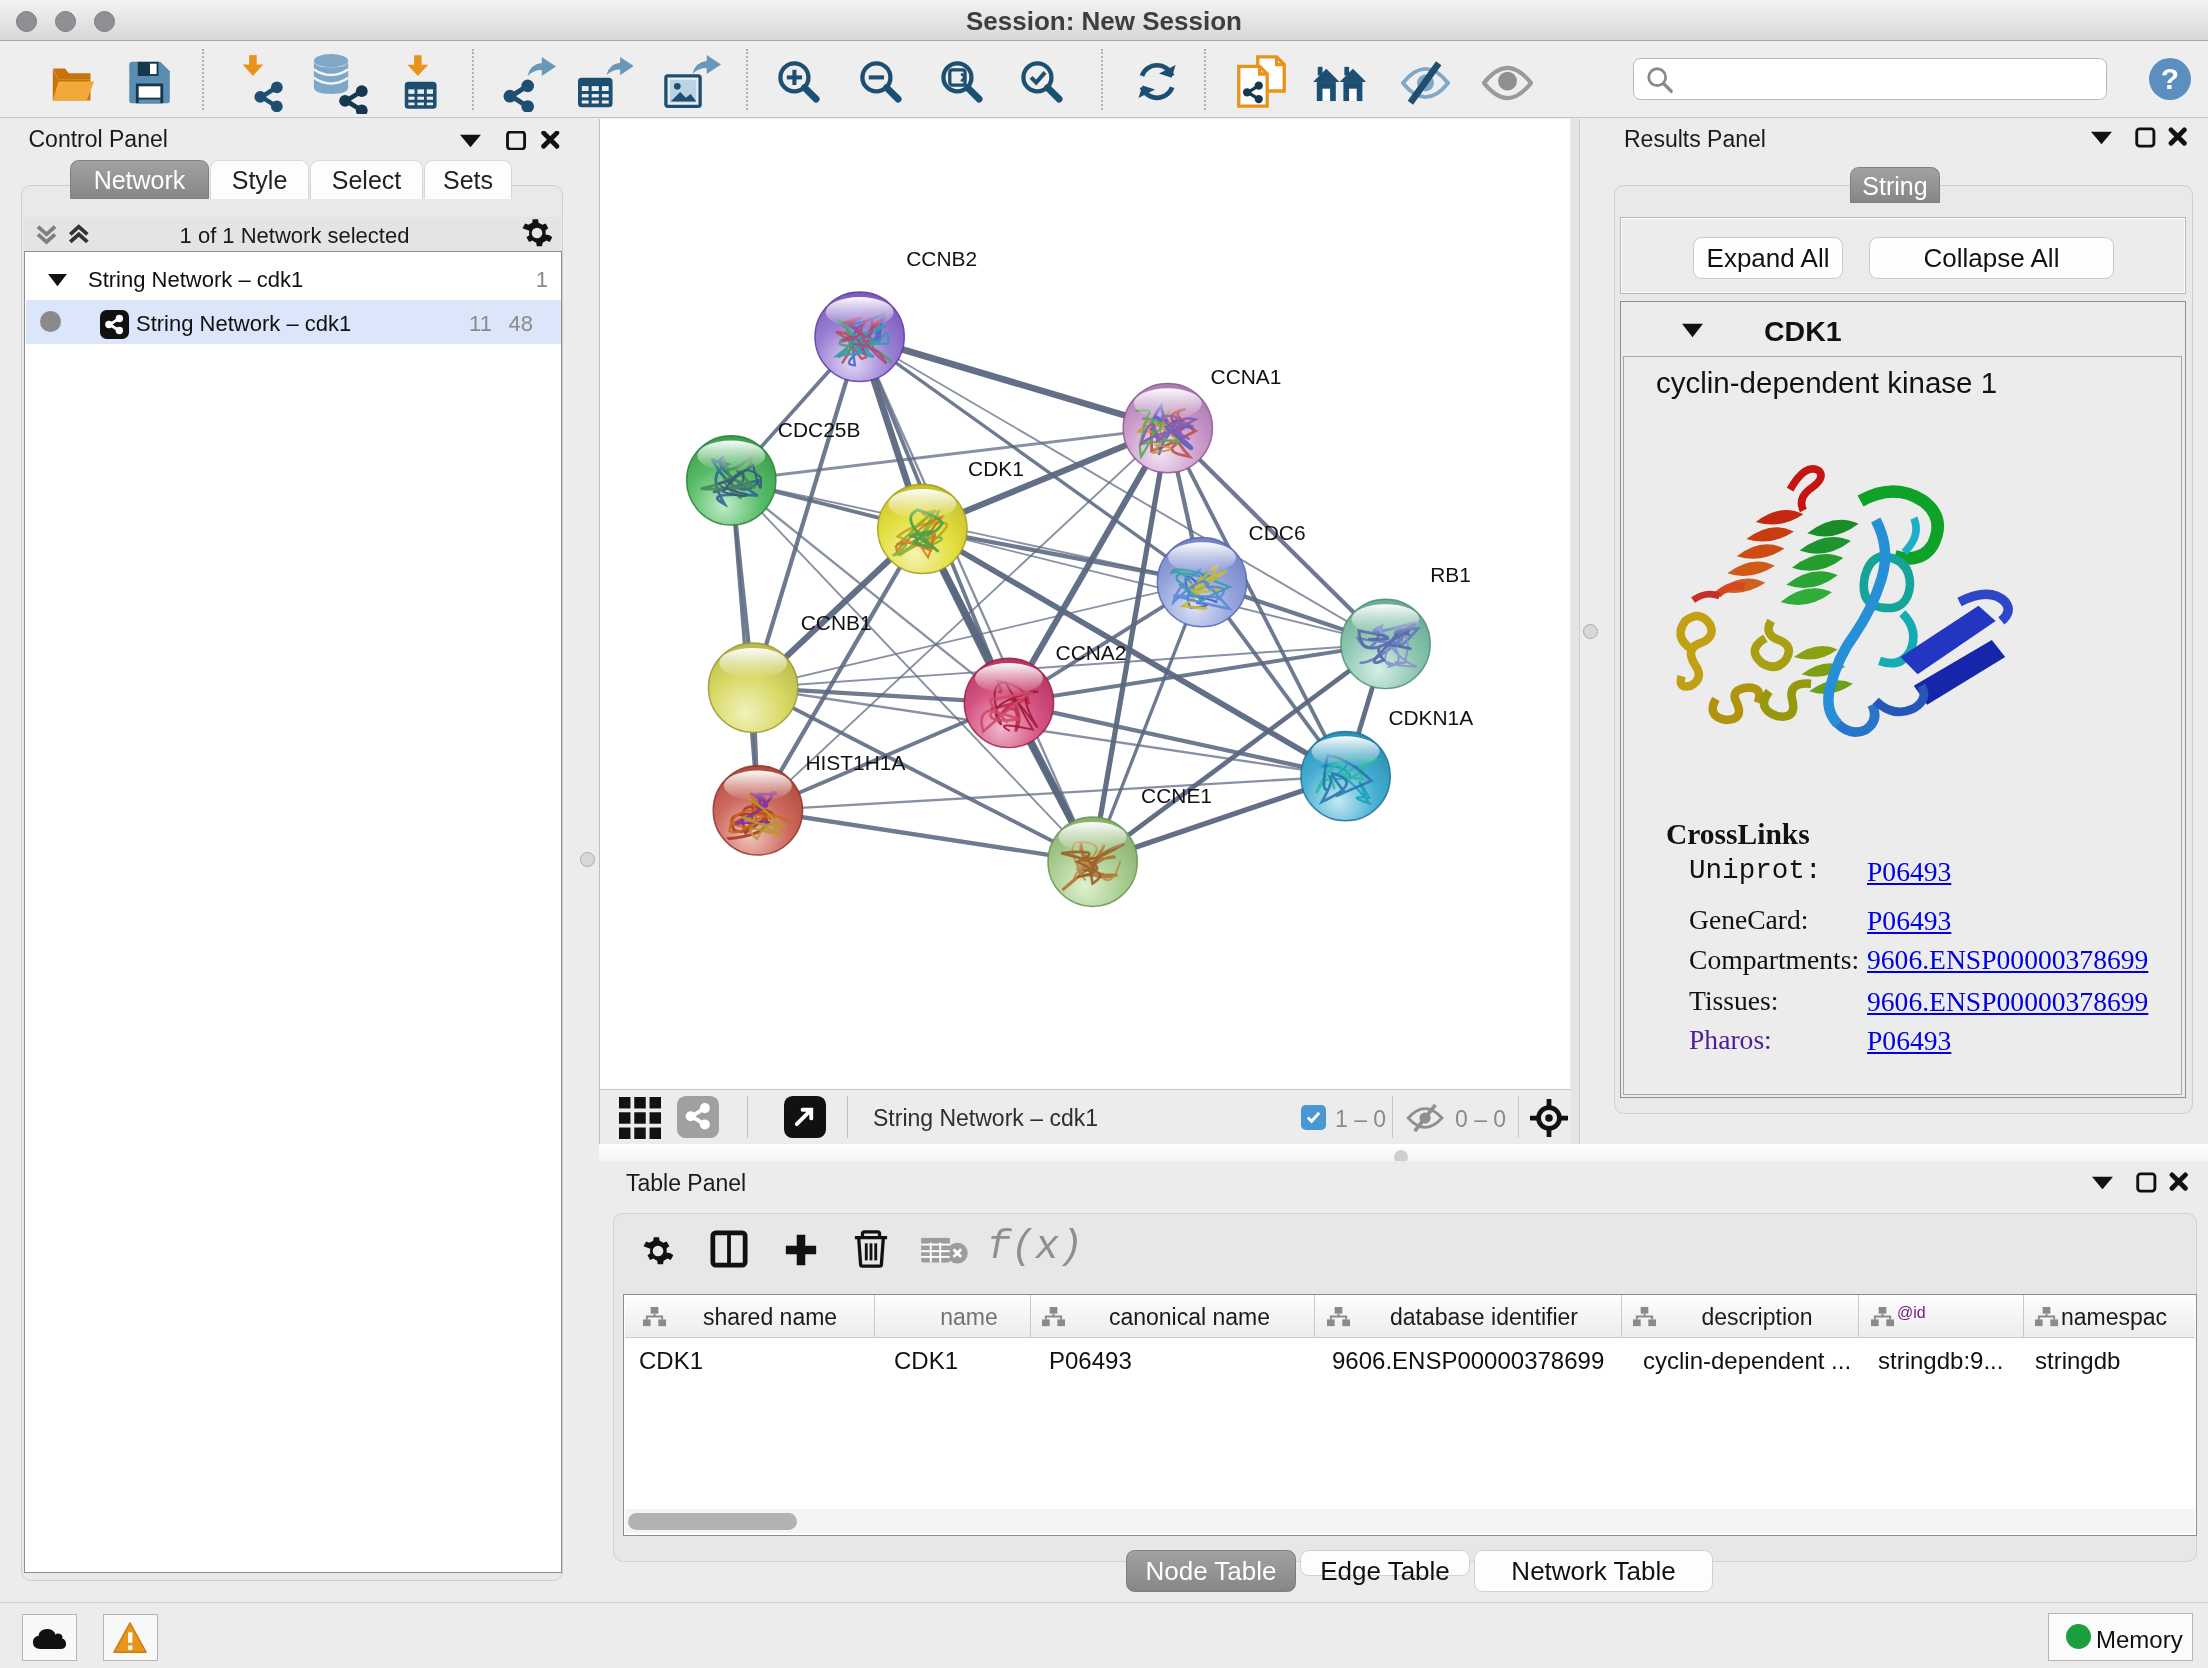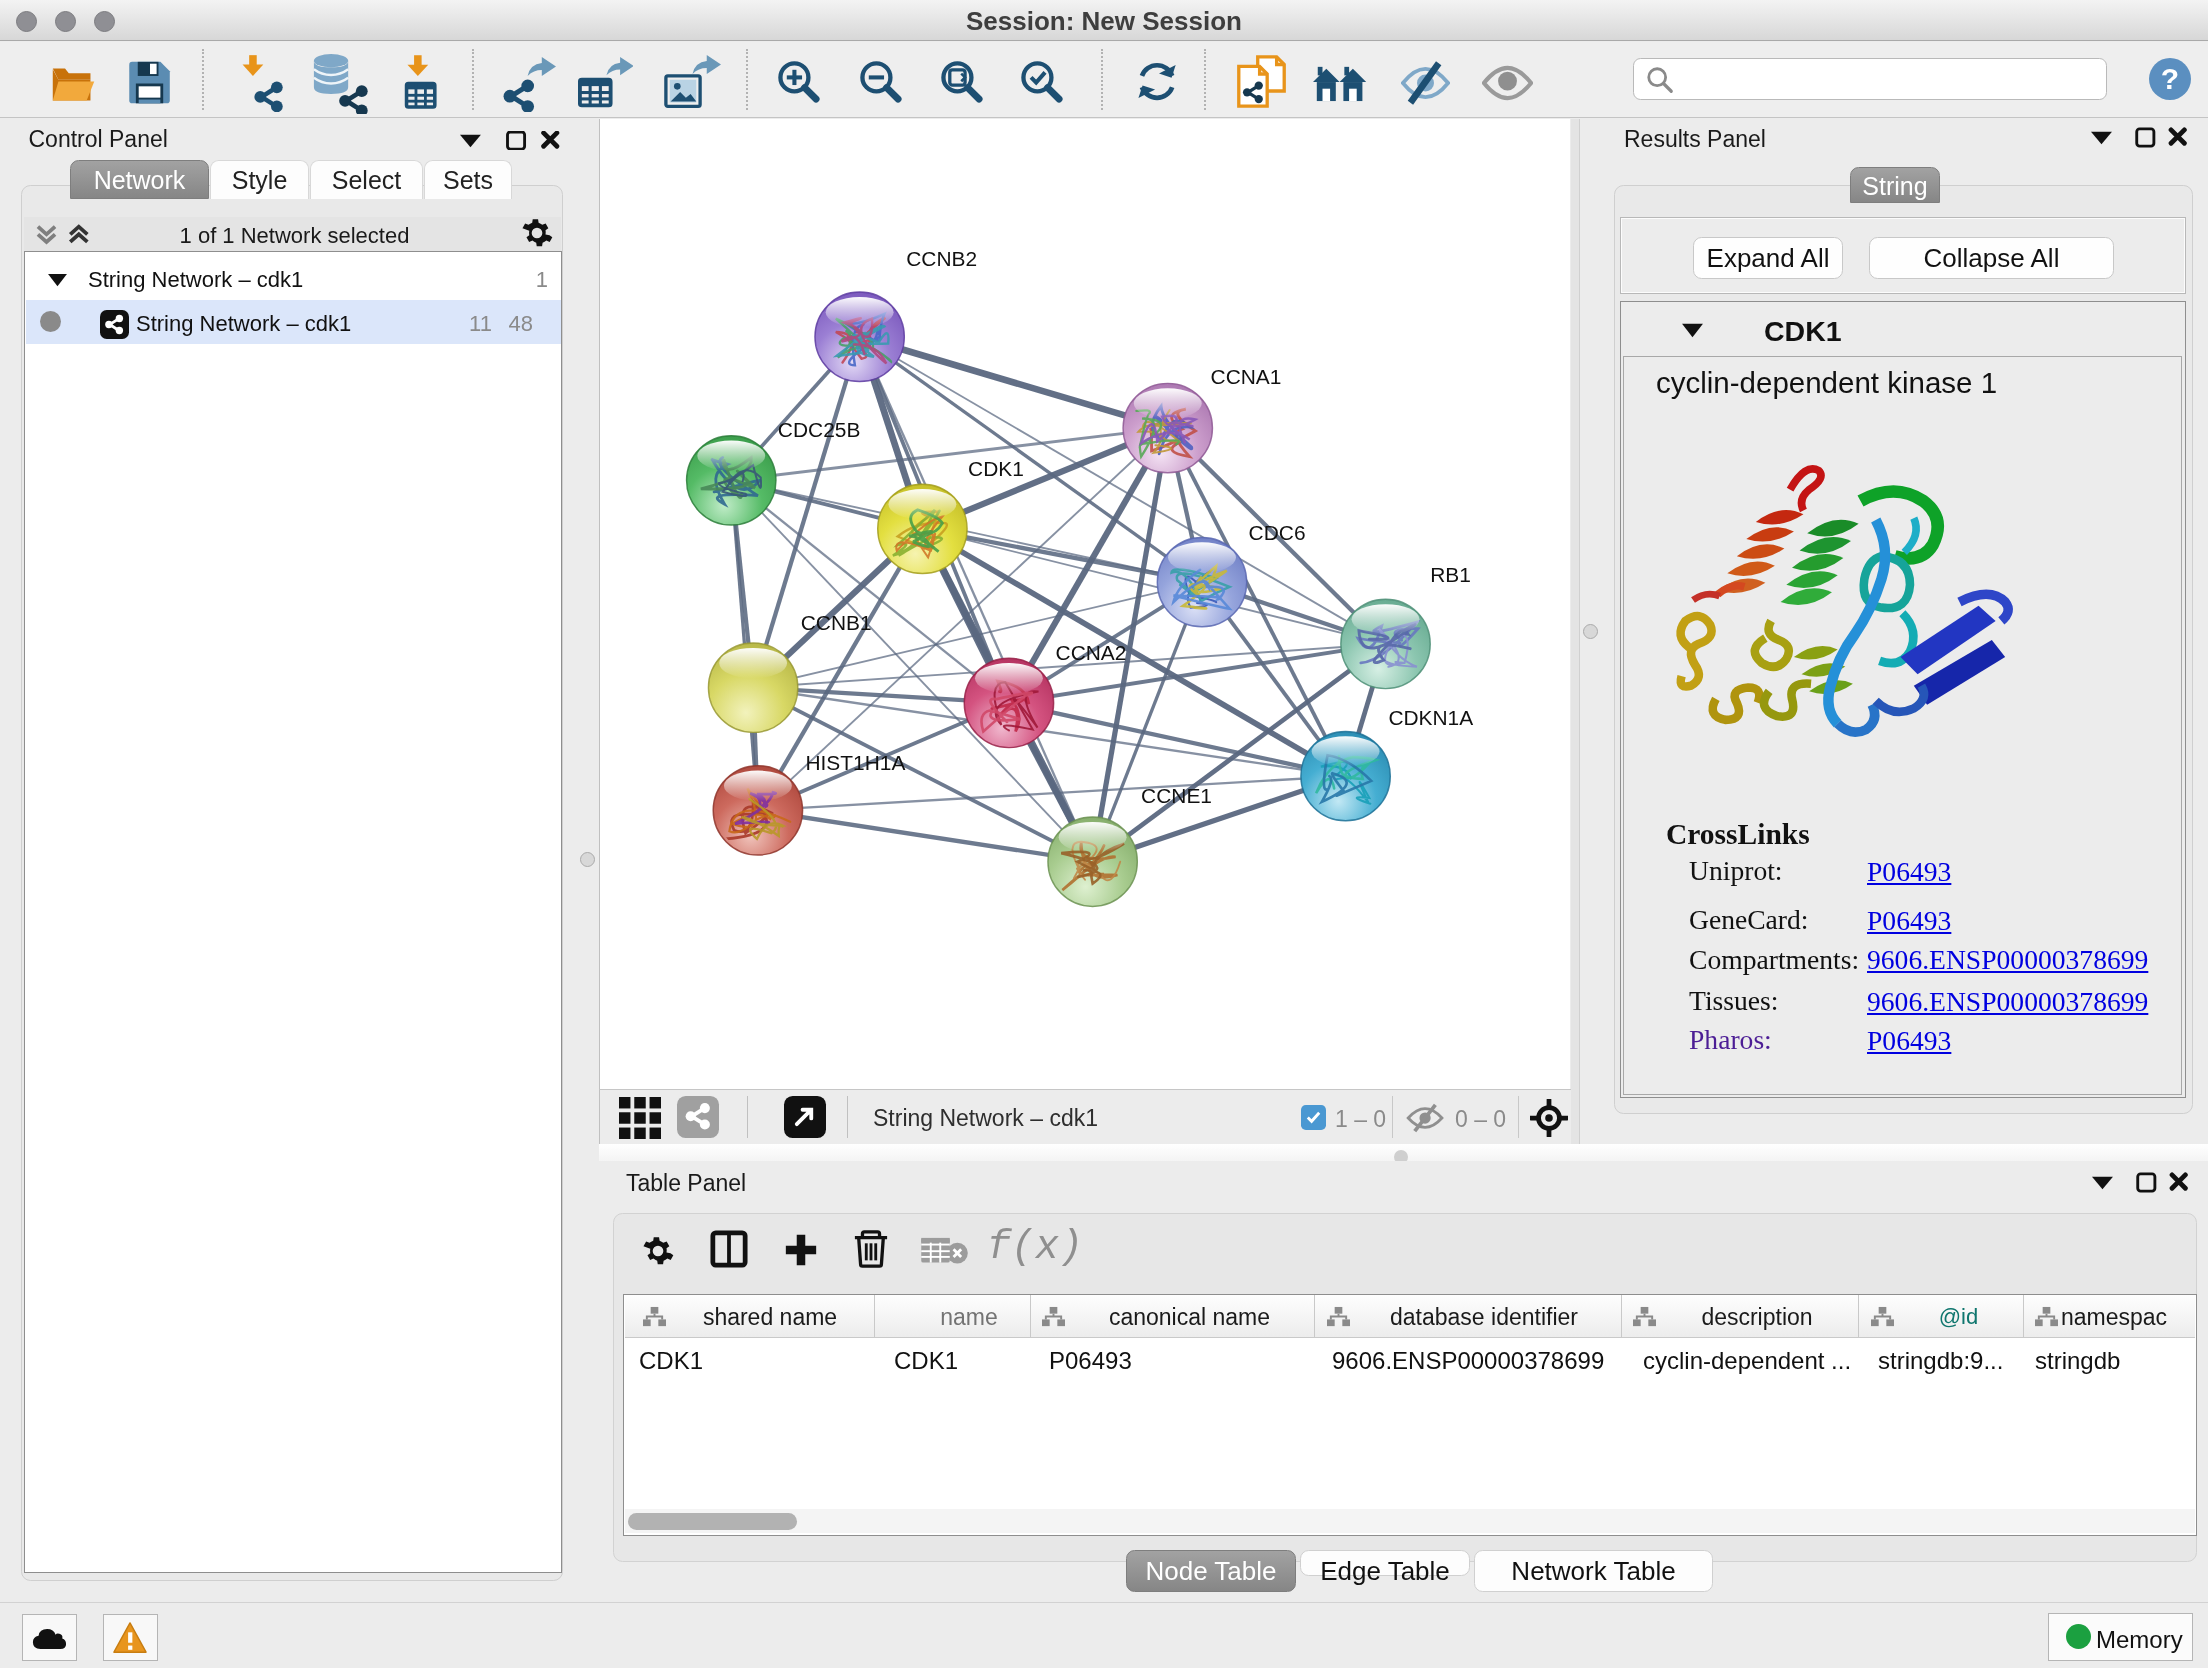--- a/index.html
+++ b/index.html
@@ -643,21 +643,21 @@
     <path d="M240 160 Q258 178 248 200 Q238 218 216 210" fill="none" stroke="#14acb4" stroke-width="9"></path>
     <path d="M212 62 Q228 92 218 124 Q208 156 190 182 Q172 206 164 238 Q158 262 172 276" fill="none" stroke="#2590d8" stroke-width="11"></path>
     <path d="M172 276 Q186 290 202 282 Q216 272 208 256" fill="none" stroke="#2874c8" stroke-width="10"></path>
     <path d="M238 206 L320 152 L338 168 L256 224 Z" fill="#2236c2"></path>
     <path d="M252 236 L334 188 L348 206 L266 256 Z" fill="#1626aa"></path>
     <path d="M300 148 Q332 132 348 148 Q356 158 344 168" fill="none" stroke="#2e46c8" stroke-width="10"></path>
     <path d="M212 252 Q230 270 252 260 Q268 250 260 236" fill="none" stroke="#2656b8" stroke-width="9"></path>
     <path d="M242 96 Q260 78 252 60" fill="none" stroke="#1eaec8" stroke-width="8"></path>
   </svg>
 <div class="txt" style="left:1666px;top:818px;font-size:29.5px;font-weight:bold;color:#111;font-family:'Liberation Serif',serif">CrossLinks</div>
-<div class="txt" style="left:1689px;top:855px;font-size:27.6px;color:#111;font-family:Liberation Serif, serif">Uniprot:</div>
+<div class="txt" style="left:1689px;top:855px;font-size:27.6px;color:#111;font-family:Liberation Mono, monospace">Uniprot:</div>
 <div class="txt" style="left:1867px;top:856px;font-size:27.6px;color:#0000e0;text-decoration:underline;font-family:'Liberation Serif',serif">P06493</div>
 <div class="txt" style="left:1689px;top:904px;font-size:27.6px;color:#111;font-family:'Liberation Serif',serif">GeneCard:</div>
 <div class="txt" style="left:1867px;top:905px;font-size:27.6px;color:#0000e0;text-decoration:underline;font-family:'Liberation Serif',serif">P06493</div>
 <div class="txt" style="left:1689px;top:944px;font-size:27.6px;color:#111;font-family:'Liberation Serif',serif">Compartments:</div>
 <div class="txt" style="left:1867px;top:944px;font-size:27.6px;color:#0000e0;text-decoration:underline;font-family:'Liberation Serif',serif">9606.ENSP00000378699</div>
 <div class="txt" style="left:1689px;top:985px;font-size:27.6px;color:#111;font-family:'Liberation Serif',serif">Tissues:</div>
 <div class="txt" style="left:1867px;top:986px;font-size:27.6px;color:#0000e0;text-decoration:underline;font-family:'Liberation Serif',serif">9606.ENSP00000378699</div>
 <div class="txt" style="left:1689px;top:1024px;font-size:27.6px;color:#4c1d95;font-family:'Liberation Serif',serif">Pharos:</div>
 <div class="txt" style="left:1867px;top:1025px;font-size:27.6px;color:#0000e0;text-decoration:underline;font-family:'Liberation Serif',serif">P06493</div>
 <div class="abs" style="left:599px;top:1144px;width:1609px;height:17px;background:linear-gradient(#ffffff,#f4f4f4)"></div>
@@ -760,21 +760,21 @@
 <svg class="abs" style="left:1870px;top:1306px" width="25" height="23" viewBox="0 0 26 24">
     <g fill="#8a8a8a">
       <rect x="9" y="1" width="8" height="7"></rect>
       <rect x="1" y="14" width="8" height="7"></rect>
       <rect x="17" y="14" width="8" height="7"></rect>
     </g>
     <g stroke="#8a8a8a" stroke-width="2" fill="none">
       <path d="M13 8 L13 11 M5 14 L5 11 L21 11 L21 14"></path>
     </g>
   </svg>
-<div class="txt" style="left:1897px;top:1304px;width:123px;text-align:center;font-size:22px;color:#0f766e">@id</div>
+<div class="txt" style="left:1897px;top:1304px;width:123px;text-align:left;font-size:16px;color:#701a75">@id</div>
 <svg class="abs" style="left:2034px;top:1306px" width="25" height="23" viewBox="0 0 26 24">
     <g fill="#8a8a8a">
       <rect x="9" y="1" width="8" height="7"></rect>
       <rect x="1" y="14" width="8" height="7"></rect>
       <rect x="17" y="14" width="8" height="7"></rect>
     </g>
     <g stroke="#8a8a8a" stroke-width="2" fill="none">
       <path d="M13 8 L13 11 M5 14 L5 11 L21 11 L21 14"></path>
     </g>
   </svg>

